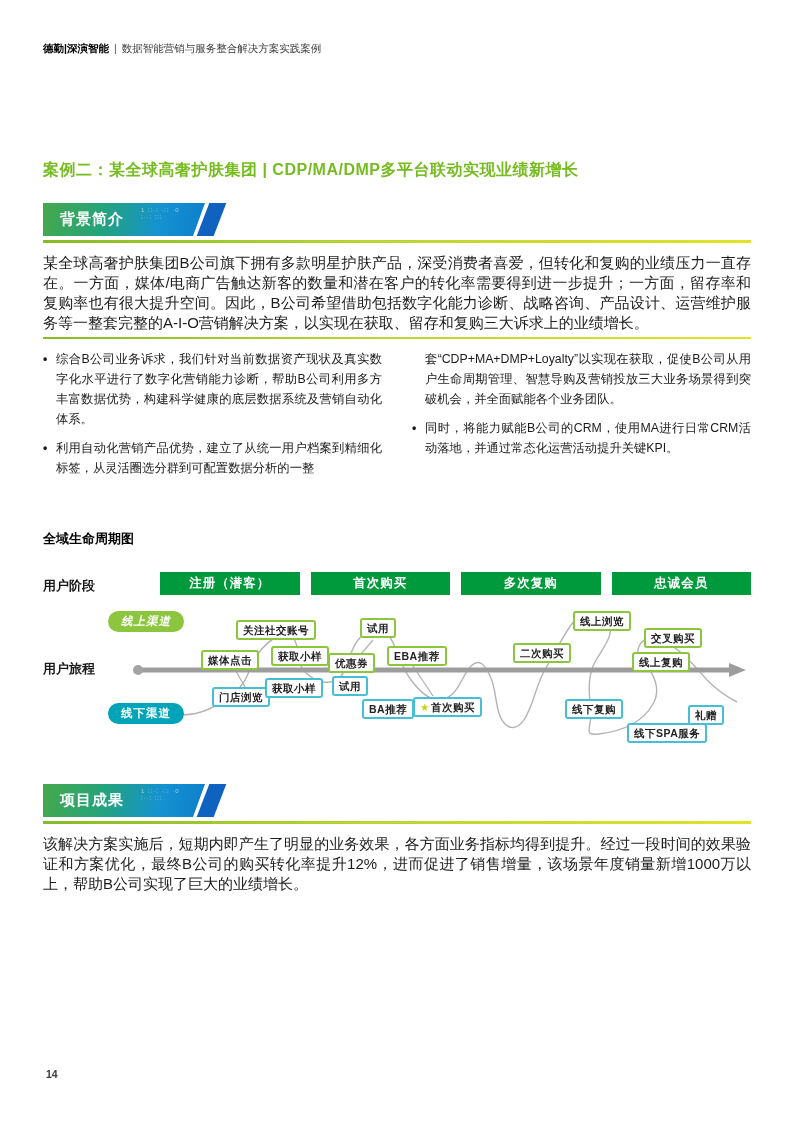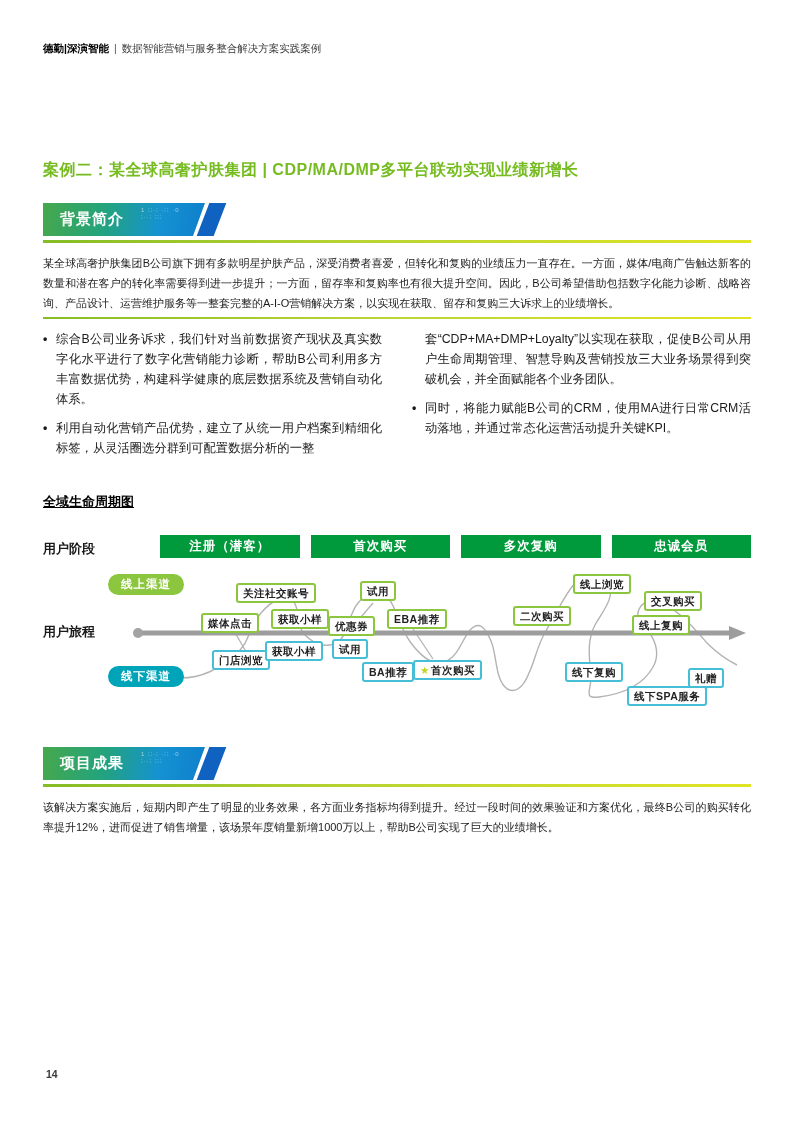--- a/index.html
+++ b/index.html
@@ -40,48 +40,48 @@
     width:17px; height:33px; background:#1062c1;
     transform:skewX(-21deg); margin-left:-2px;
   }
   .rule {
     margin-top:4px; height:2.5px; width:100%;
     background:linear-gradient(90deg,#86bc25 0%,#b9d433 45%,#e0e424 100%);
   }
 
   
   .body-text {
-    margin-top:10px; font-size:11px; line-height:20px; text-align:justify; color:#1c1c1c;
+    margin-top:10px; font-size:15px; line-height:20px; text-align:justify; color:#1c1c1c;
   }
 
   
   .cols { margin-top:10px; display:flex; gap:30px; }
   .col { flex:1; }
   .bullet-item { position:relative; padding-left:13px; font-size:12.3px; line-height:20px; text-align:justify; margin-bottom:9px; }
   .bullet-item .dot { position:absolute; left:0; top:0; font-weight:bold; }
   .cont-item { padding-left:13px; font-size:12.3px; line-height:20px; text-align:justify; margin-bottom:9px; }
 
   
-  .diagram-title { margin-top:26px; font-size:13px; font-weight:bold; color:#000;text-decoration:underline; }
+  .diagram-title { margin-top:43px; font-size:13px; font-weight:bold; color:#000; }
   .stage-row { margin-top:24px; display:flex; align-items:flex-end; }
   .stage-label { width:60px; font-size:13px; font-weight:bold; flex:0 0 auto; }
   .stage-bars { margin-left:57px; flex:1; display:flex; gap:11px;border-radius:9px; }
   .stage-bar {
     flex:1; height:23px; background:#009a3c; color:#fff;
     font-size:12.5px; font-weight:bold; display:flex; align-items:center; justify-content:center;
     letter-spacing:1px;
   }
   .canvas { position:relative; height:156px; margin-top:9px; }
   .canvas svg { position:absolute; left:0; top:0; z-index:1; }
   .journey-label { position:absolute; left:0; top:56px; font-size:13px; font-weight:bold; z-index:2; }
   .pill {
     position:absolute; z-index:2; color:#fff; font-weight:bold; font-size:11.5px;
     padding:3px 13px; border-radius:12px; letter-spacing:1px;
   }
-  .pill.online { background:#8cc63f; }
+  .pill.online { background:#8cc63f;font-style:italic; }
   .pill.offline { background:#00a4b8; }
   .node {
     position:absolute; z-index:2; background:#fff; border:2px solid;
     border-radius:3px; font-size:10.5px; font-weight:bold; color:#222;
     line-height:14px; padding:1px 5px; white-space:nowrap; letter-spacing:.5px;
   }
   .node.online { border-color:#8cc63f; }
   .node.offline { border-color:#45bed6; }
   .node .star { color:#c6d420; margin-right:1px; }
 

